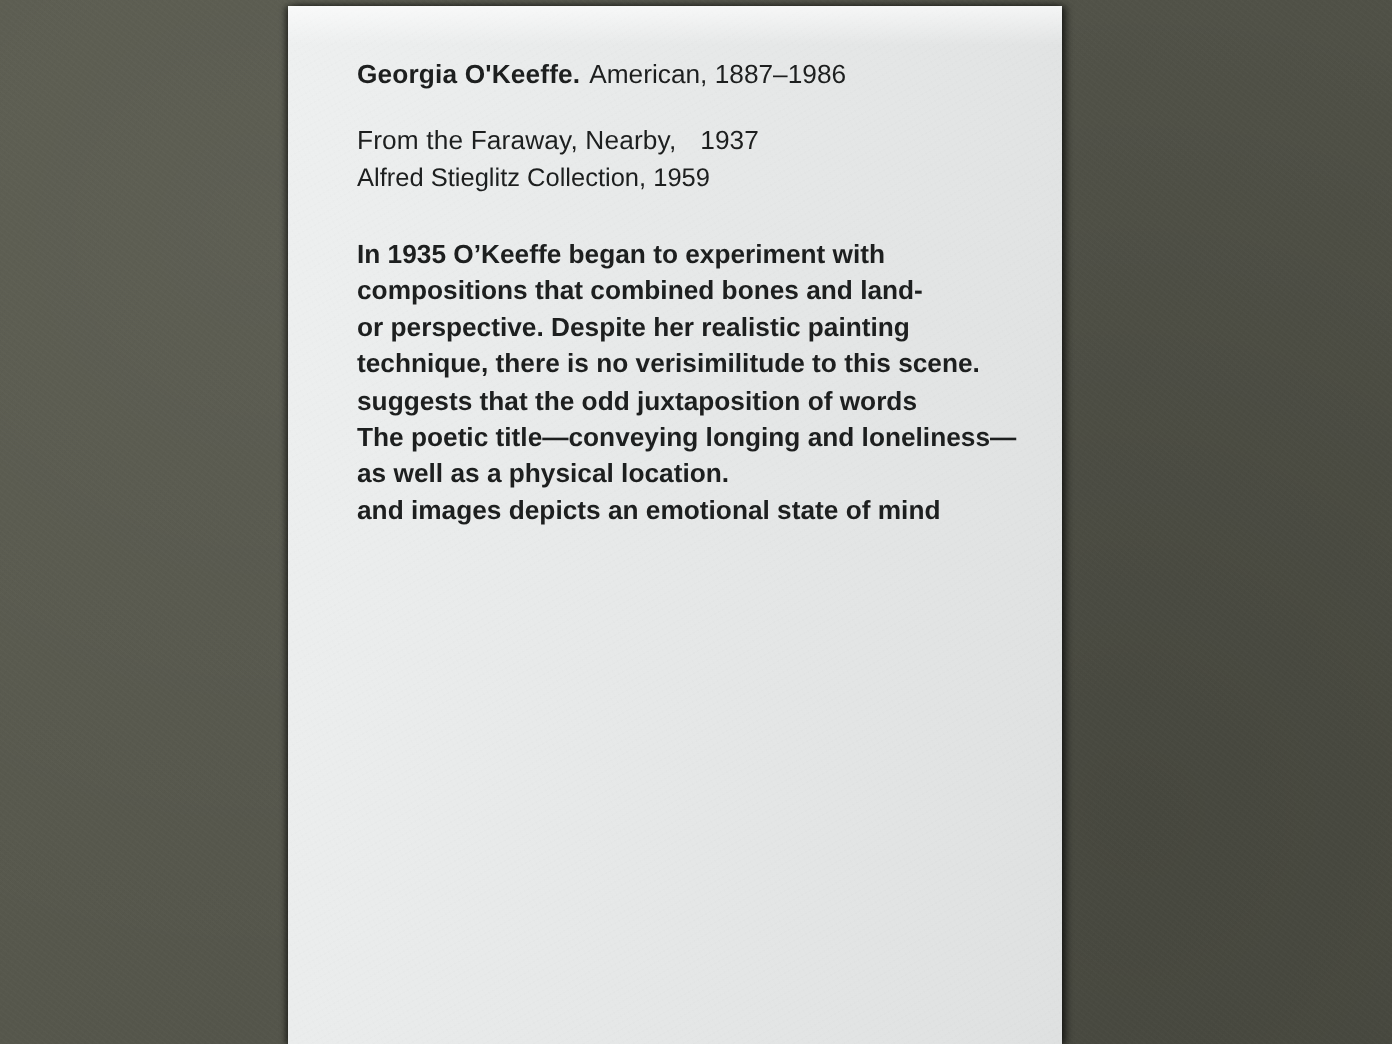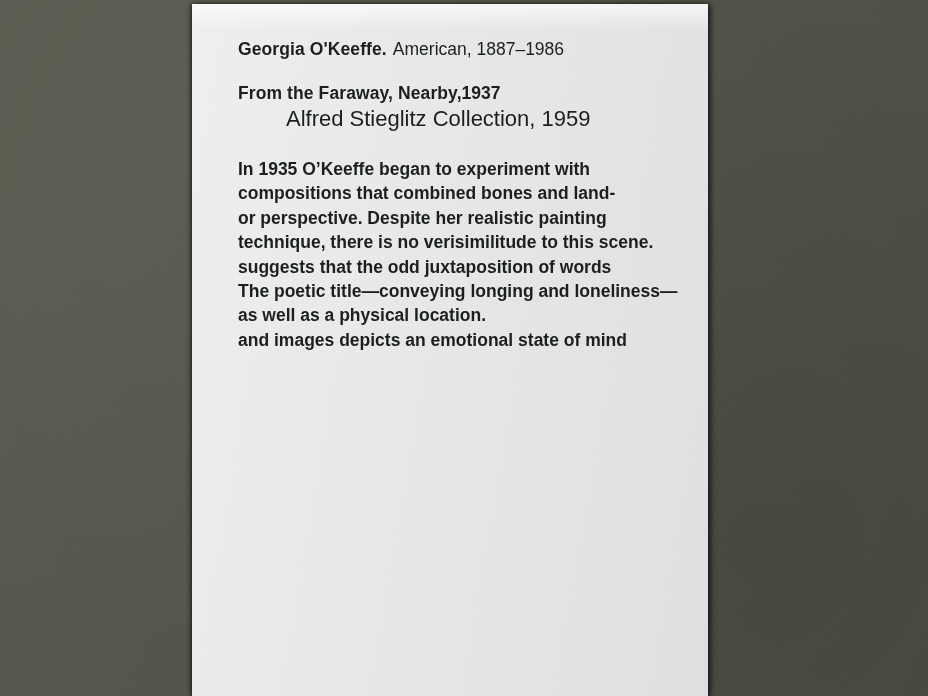--- a/index.html
+++ b/index.html
@@ -100,43 +100,42 @@
   }
 
   
   #title-line {
     font-size: 17.5px;
     line-height: 23px;
     margin-bottom: 2px;
     white-space: nowrap;
   }
   #work-title {
-    font-weight: bold;
+    font-weight: normal;
     letter-spacing: 0.1px;
   }
   #work-date {
-    font-weight: bold;
-    margin-left: 0;
+    font-weight: normal;
+    margin-left: 16px;
   }
 
   
   #medium-line {
     font-size: 17.5px;
     line-height: 23px;
     font-weight: normal;
     margin-bottom: 22px;
   }
 
   
   #credit-block {
-    font-size: 22px;
+    font-size: 17px;
     line-height: 23px;
     font-weight: normal;
     margin-bottom: 27px;
-    margin-left: 48px;
   }
   #credit-line, #accession-number { display: block; }
 
   
   #body-paragraph {
     font-size: 17.5px;
     line-height: 24.4px;
     font-weight: normal;
   }
   #body-paragraph .tline { display: block; white-space: nowrap; font-weight: bold; }

